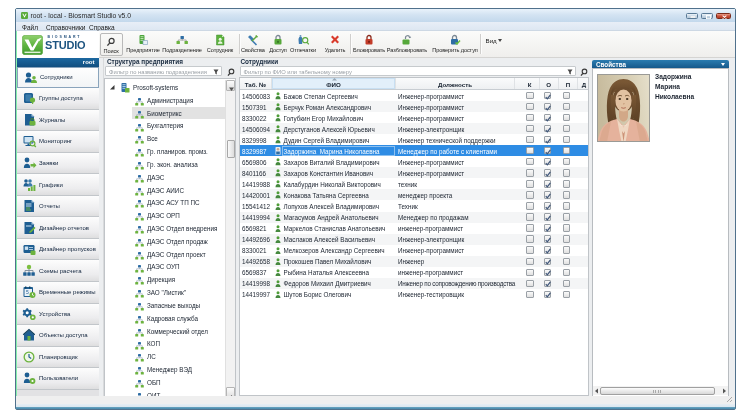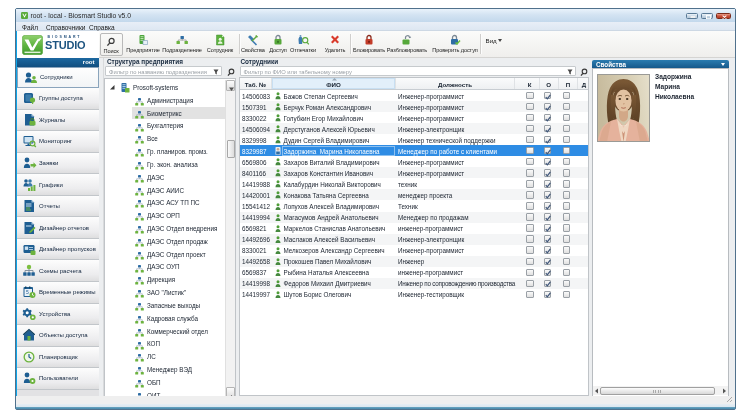--- a/index.html
+++ b/index.html
@@ -1,19 +1,19 @@
 <!DOCTYPE html>
 <html><head>
 <meta charset="utf-8">
 <style>
 * { margin:0; padding:0; box-sizing:border-box; }
 html,body { width:750px; height:418px; background:#fff; font-family:"Liberation Sans", sans-serif; }
 #stage { position:relative; width:750px; height:418px; background:#fff; overflow:hidden; }
 #win { position:absolute; left:15px; top:8px; width:721px; height:402px;
-  background:#0ea5e9; border:1px solid #50718c; border-radius:2px; }
+  background:#86efac; border:1px solid #50718c; border-radius:2px; }
 .abs { position:absolute; }
 
 #titlebar { left:0px; top:0px; width:719px; height:13px;
   background:linear-gradient(#e9f2fb, #d3e3f2 45%, #c3d8ec); }
 #titletxt { left:14.5px; top:2.5px; font-size:6.8px; color:#2a2a2a; white-space:nowrap; }
 
 #wbtns { left:670px; top:3.5px; width:46px; height:7px; }
 .wb { position:absolute; top:0; height:6.5px; border:1px solid #5a7a96; background:linear-gradient(#eef4f9,#ccdbe8 45%,#b4c8da); border-radius:1.5px; }
 #wb-close { left:29.5px; width:15px; background:linear-gradient(#e8a08c,#cc5740 45%,#b03a24); border-color:#7c2c1c; }
 

